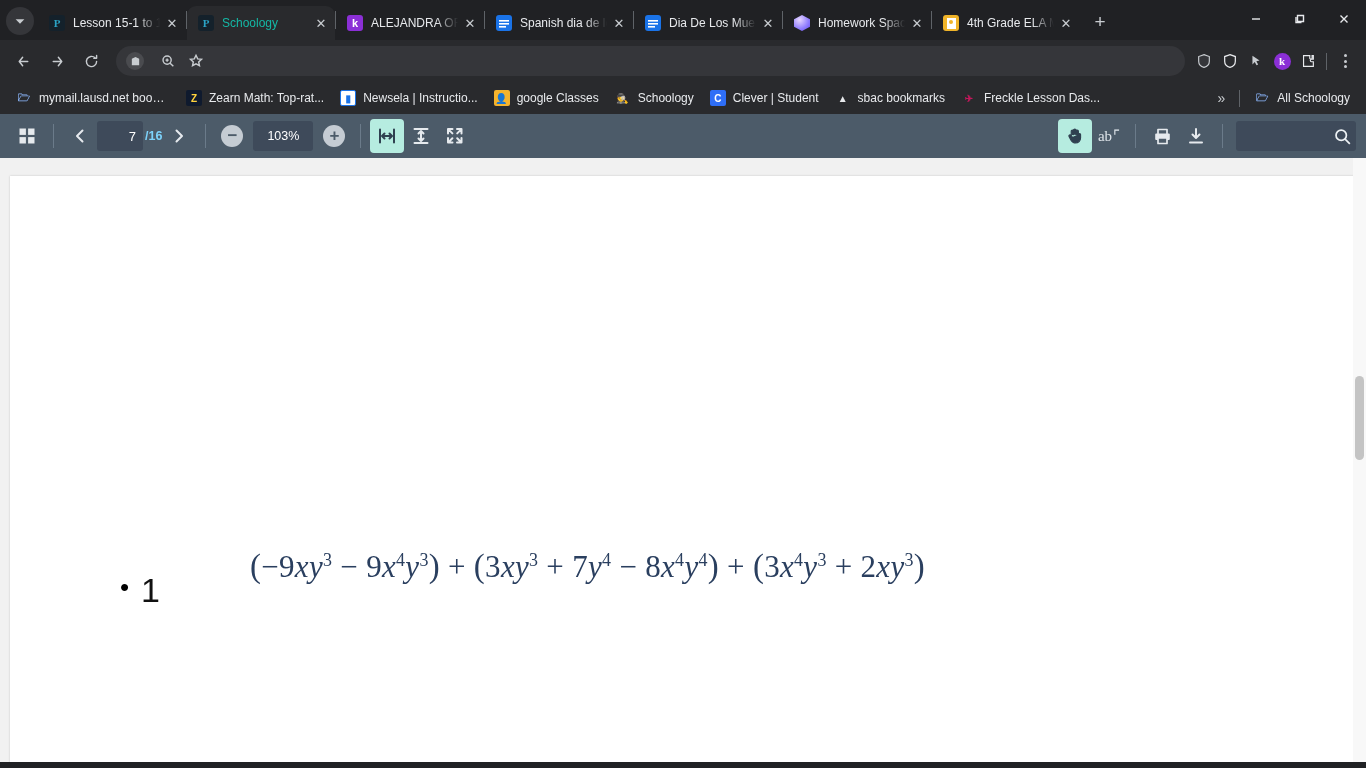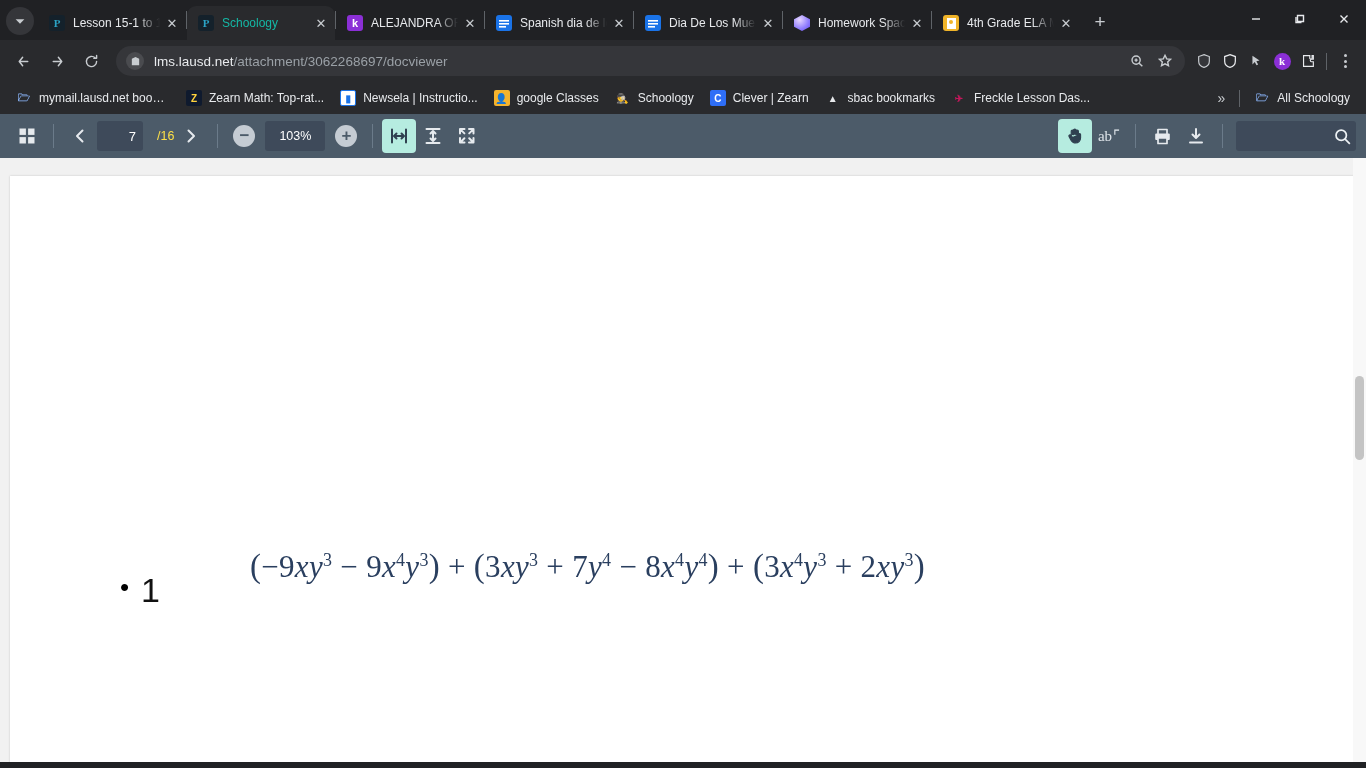--- a/index.html
+++ b/index.html
@@ -177,21 +177,21 @@
   .tb-btn svg { stroke: #e6eaee; fill: none; stroke-width: 2;
                 stroke-linecap: round; stroke-linejoin: round; }
   .tb-btn.active { background: #b6ece0; }
   .tb-btn.active svg { stroke: #2f4050; fill: none; }
   .tb-sep { width: 1px; height: 24px; background: #6b7b8a; margin: 0 9px; flex: 0 0 1px; }
   .page-box {
     background: #3e4a5a; width: 46px; height: 30px; border-radius: 3px;
     display: flex; align-items: center; justify-content: flex-end;
     padding-right: 7px; color: #fff; font-size: 13px;
   }
-  .page-total { color: #fde047; font-size: 12.5px; margin-left: 14px; }
+  .page-total { color: #7dd3fc; font-size: 12.5px; margin-left: 2px; font-weight: bold; }
   .zoom-pill {
     background: #3e4a5a; height: 30px; min-width: 60px; border-radius: 3px;
     display: flex; align-items: center; justify-content: center;
     color: #fff; font-size: 12.5px; margin: 0 4px; padding: 0 10px;
   }
   .circ-btn {
     width: 22px; height: 22px; border-radius: 50%; background: #c5ccd3;
     display: flex; align-items: center; justify-content: center;
     color: #4c5b69; font-size: 17px; line-height: 0; font-weight: 600;
     flex: 0 0 22px;
@@ -334,21 +334,20 @@
         <path d="M16 3v3.3h-3.3"></path>
     </svg>
   </div>
 
   <div class="omnibox">
     <div class="omni-site-icon">
       <svg viewBox="0 0 12 12">
           <path d="M2 10V3l4-2 4 2v7zM4 5h1.2v1.2H4zm2.8 0H8v1.2H6.8zM4 7.2h1.2v1.2H4zm2.8 0H8v1.2H6.8z"></path>
         </svg>
     </div>
-    <div class="omni-url"><b>lms.lausd.net</b><span>/attachment/3062268697/docviewer</span></div>
     <div class="omni-right">
       <div class="omni-btn">
         <svg viewBox="0 0 18 18">
             <circle cx="8" cy="8" r="4.6"></circle>
             <path d="M11.4 11.4L15 15M6.2 8h3.6M8 6.2v3.6"></path>
           </svg>
       </div>
       <div class="omni-btn">
         <svg viewBox="0 0 18 18">
             <path d="M9 2.6l1.9 4 4.3.5-3.2 2.9.9 4.3L9 12.2l-3.9 2.1.9-4.3L2.8 7.1l4.3-.5z"></path>
@@ -406,21 +405,21 @@
     <div class="bm">
       <span class="bm-ico ico-gclass">👤</span>
       <span class="bm-label">google Classes</span>
     </div>
     <div class="bm">
       <span class="bm-ico ico-typing">🕵</span>
       <span class="bm-label">Schoology</span>
     </div>
     <div class="bm">
       <span class="bm-ico ico-clever">C</span>
-      <span class="bm-label">Clever | Zearn</span>
+      <span class="bm-label">Clever | Student</span>
     </div>
     <div class="bm">
       <span class="bm-ico ico-sbac">▲</span>
       <span class="bm-label">sbac bookmarks</span>
     </div>
     <div class="bm">
       <span class="bm-ico ico-freckle">✈</span>
       <span class="bm-label">Freckle Lesson Das...</span>
     </div>
     <div class="bm-chevrons">»</div>

